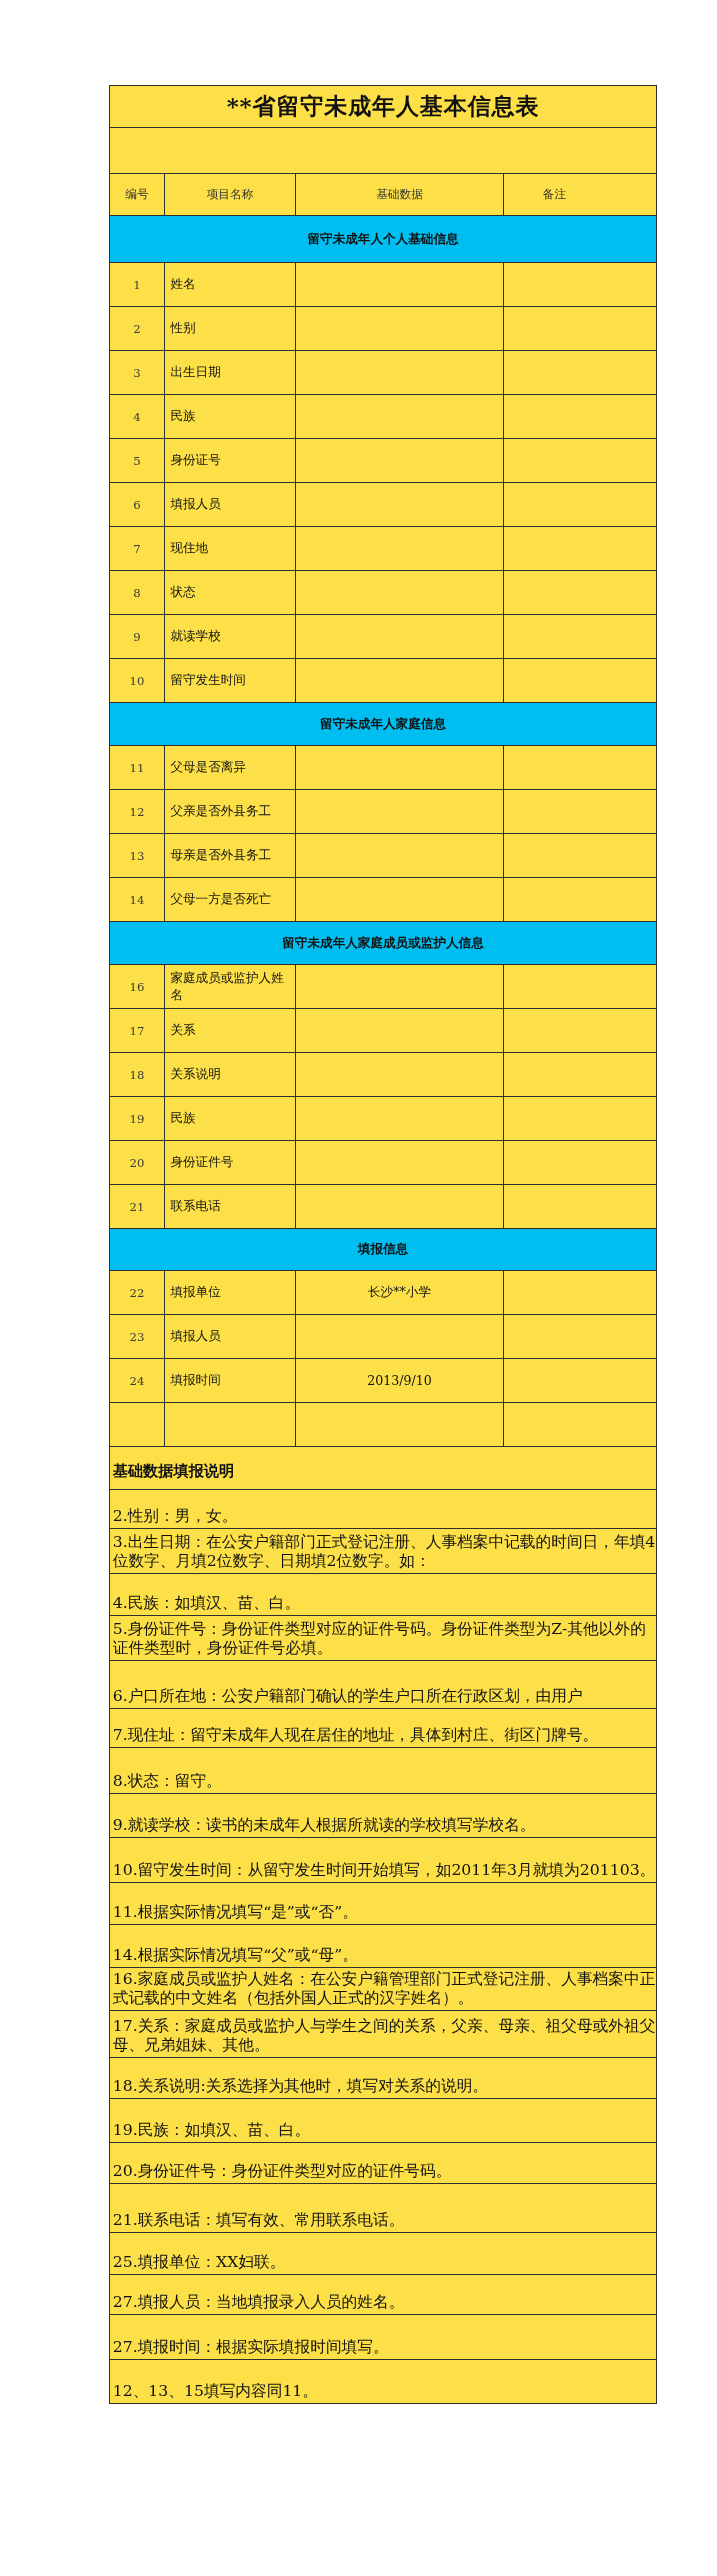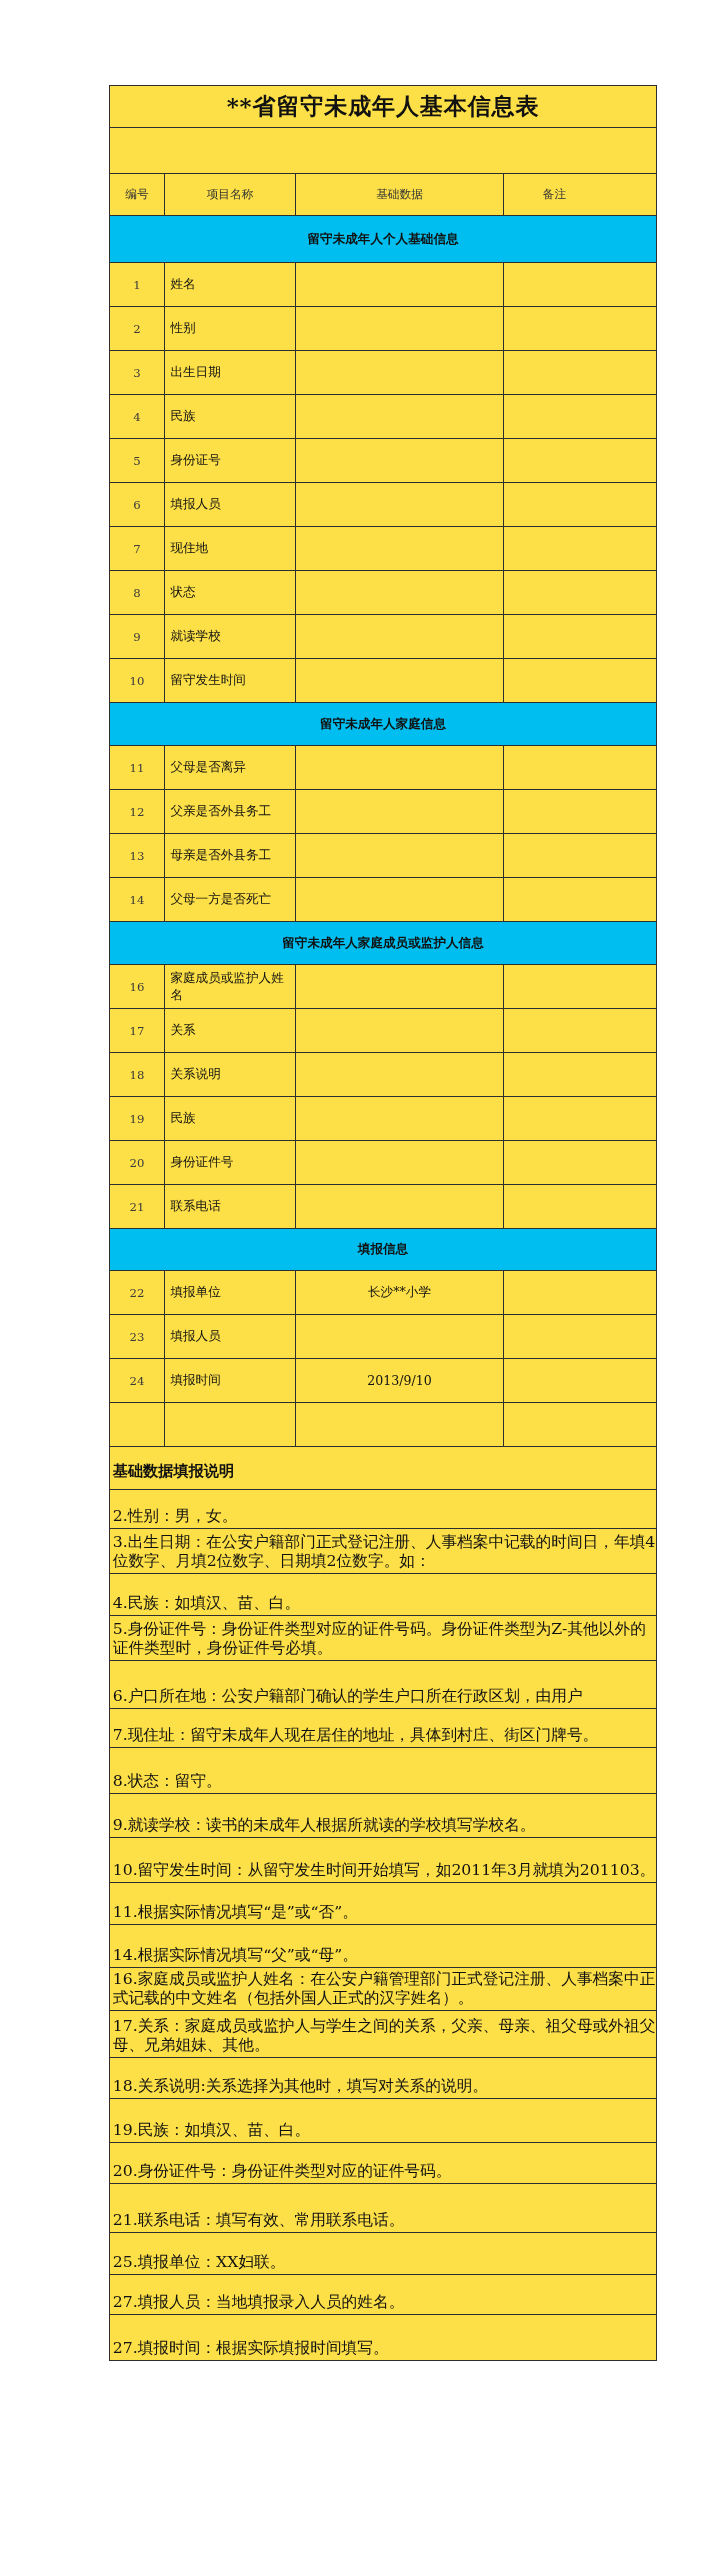--- a/index.html
+++ b/index.html
@@ -208,14 +208,15 @@
     <div class="row note-row" style="height: 43px;">14.根据实际情况填写“父”或“母”。</div>
     <div class="row note-row" style="height: 43px;">16.家庭成员或监护人姓名：在公安户籍管理部门正式登记注册、人事档案中正式记载的中文姓名（包括外国人正式的汉字姓名）。</div>
     <div class="row note-row" style="height: 47px;">17.关系：家庭成员或监护人与学生之间的关系，父亲、母亲、祖父母或外祖父母、兄弟姐妹、其他。</div>
     <div class="row note-row" style="height: 41px;">18.关系说明:关系选择为其他时，填写对关系的说明。</div>
     <div class="row note-row" style="height: 44px;">19.民族：如填汉、苗、白。</div>
     <div class="row note-row" style="height: 41px;">20.身份证件号：身份证件类型对应的证件号码。</div>
     <div class="row note-row" style="height: 49px;">21.联系电话：填写有效、常用联系电话。</div>
     <div class="row note-row" style="height: 42px;">25.填报单位：XX妇联。</div>
     <div class="row note-row" style="height: 40px;">27.填报人员：当地填报录入人员的姓名。</div>
     <div class="row note-row" style="height: 45px;">27.填报时间：根据实际填报时间填写。</div>
+    <div class="row note-row" style="height: 43px;">12、13、15填写内容同11。</div>
   </div>
 
 
 </body></html>

